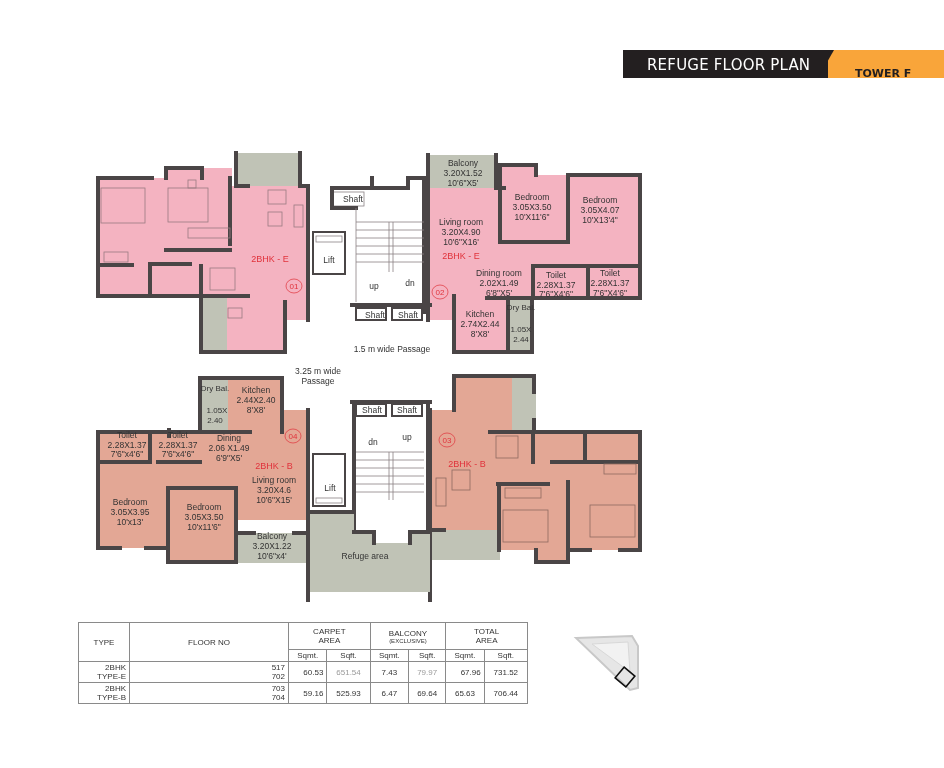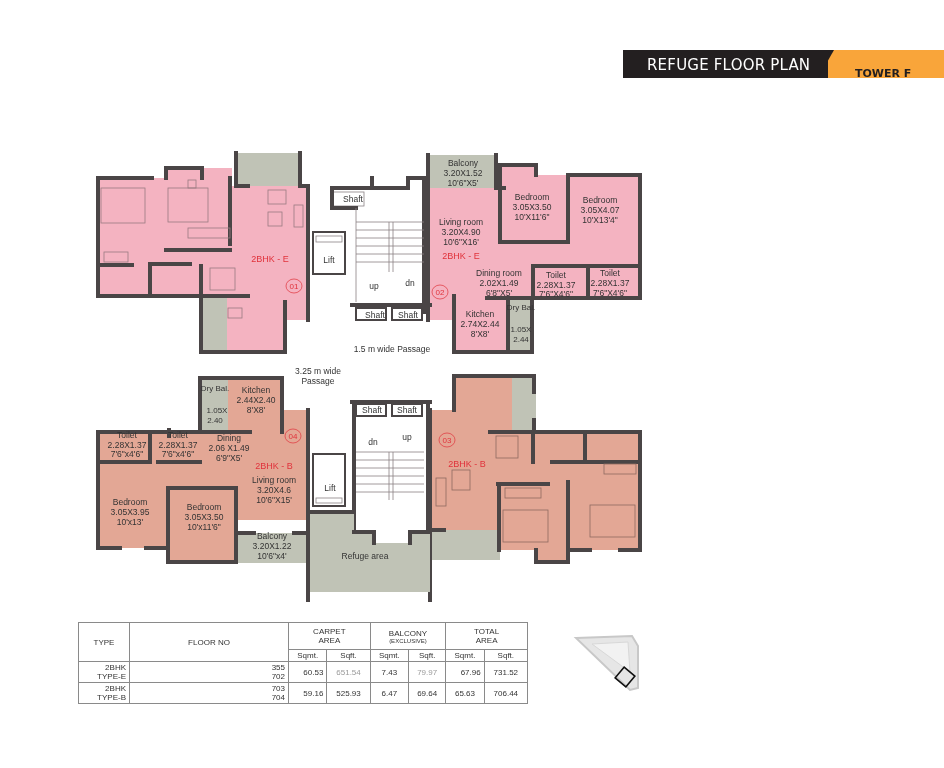--- a/index.html
+++ b/index.html
@@ -321,21 +321,21 @@
     <th>Sqft.</th>
     <th>Sqmt.</th>
     <th>Sqft.</th>
   </tr>
   <tr>
     <td class="left">
           <div>2BHK</div>
           <div>TYPE-E</div>
         </td>
     <td class="left">
-          <div>355</div>
+          <div>517</div>
           <div>702</div>
         </td>
     <td class="left">60.53</td>
     <td class="grey">651.54</td>
     <td>7.43</td>
     <td class="grey">79.97</td>
     <td class="left">67.96</td>
     <td>731.52</td>
   </tr>
   <tr>

